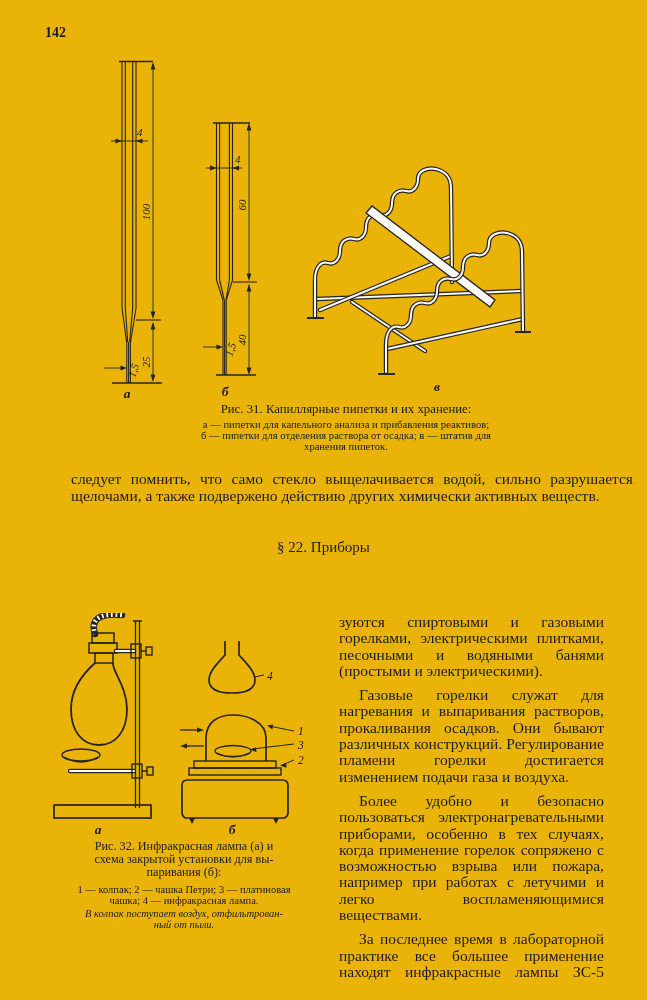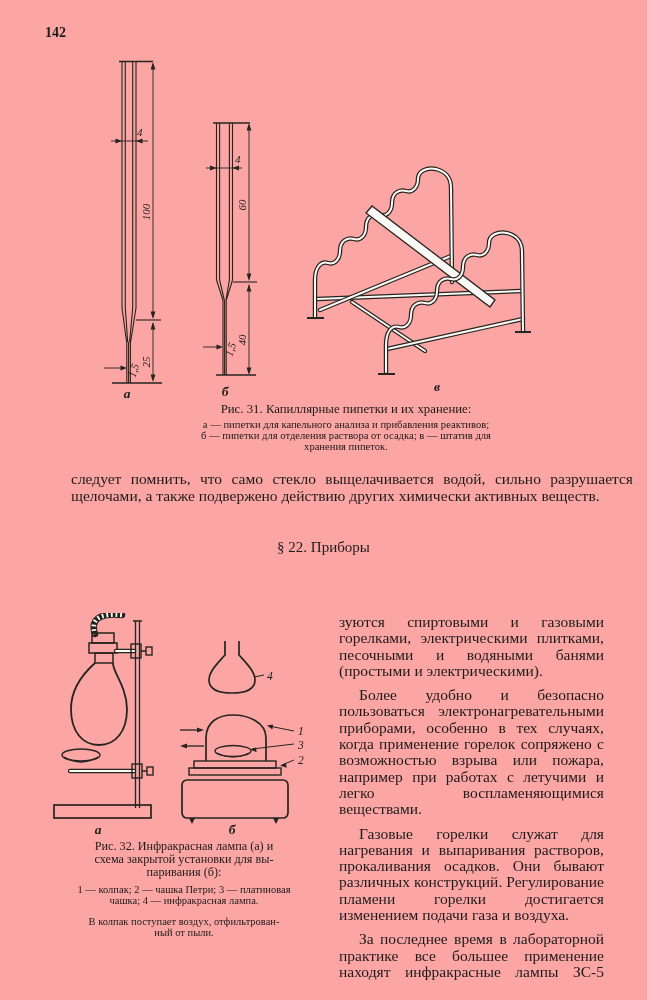--- a/index.html
+++ b/index.html
@@ -1,18 +1,18 @@
 <!DOCTYPE html>
 <html><head>
 <meta charset="utf-8">
 <style>
   html,body{margin:0;padding:0;background:#888;}
   .page{
     position:relative;width:647px;height:1000px;margin:0 auto;
-    background:#fca5a5;color:#1d1c1a;
+    background:#eab308;color:#1d1c1a;
     font-family:"Liberation Serif",serif;
     overflow:hidden;
   }
   
   .header{position:absolute;left:45px;right:38px;top:25px;height:18px;}
   .pagenum{position:absolute;left:0;top:0;font-weight:700;font-size:14px;}
   .htitle{display:block;text-align:center;font-size:11.5px;letter-spacing:1.6px;font-weight:500;padding-top:2px;}
   
   svg{position:absolute;}
   .ln{stroke:#26241f;fill:none;}
@@ -21,21 +21,21 @@
   .dim{font-family:"Liberation Serif",serif;font-style:italic;font-size:11px;fill:#1d1c1a;}
   .flabel{font-family:"Liberation Serif",serif;font-style:italic;font-weight:700;font-size:13.5px;fill:#1d1c1a;}
   .ptnum{font-family:"Liberation Serif",serif;font-style:italic;font-size:11.5px;fill:#1d1c1a;}
   
   .figcap31{position:absolute;left:111px;top:402px;width:470px;text-align:center;}
   .figcap31 .t{font-size:12.8px;line-height:14px;}
   .figcap31 .d{font-size:10.6px;line-height:11px;white-space:pre-line;margin-top:3px;}
   .figcap32{position:absolute;left:44px;top:840px;width:280px;text-align:center;}
   .figcap32 .t{font-size:12.2px;line-height:13.2px;white-space:pre-line;}
   .figcap32 .d{font-size:10.5px;line-height:11.2px;white-space:pre-line;margin-top:4px;}
-  .figcap32 .n{font-size:10.5px;line-height:11.2px;white-space:pre-line;margin-top:10px;}
+  .figcap32 .n{font-size:10.5px;line-height:11.2px;white-space:pre-line;margin-top:2px;font-style:italic;}
   
   .para{position:absolute;text-align:justify;font-size:15.5px;line-height:16.8px;margin:0;}
   .p-glass{left:45px;top:471px;width:562px;margin-left:26px;}
   .heading{position:absolute;left:0;top:539px;width:100%;text-align:center;font-weight:400;font-size:15px;margin:0;}
   .p-intro{left:45px;top:566px;width:562px;text-indent:22px;text-align-last:justify;}
   .rightcol{position:absolute;left:331px;top:606px;width:281px;}
   .rightcol p{margin:8px;text-align:justify;font-size:15.5px;line-height:16.3px;}
   .rightcol p.ind{text-indent:20px;}
   .rightcol p.jlast{text-align-last:justify;}
   .p-closing{left:45px;top:930px;width:564px;line-height:21px;}
@@ -187,19 +187,19 @@
 схема закрытой установки для вы-
 паривания (б):</div>
     <div class="d">1 — колпак; 2 — чашка Петри; 3 — платиновая
 чашка; 4 — инфракрасная лампа.</div>
     <div class="n">В колпак поступает воздух, отфильтрован-
 ный от пыли.</div>
   </div>
 
   <div class="rightcol">
     <p>зуются спиртовыми и газовыми горелками, электрическими плитками, песочными и водяными банями (простыми и электрическими).</p>
+    <p class="ind">Газовые горелки служат для нагревания и выпаривания растворов, прокаливания осадков. Они бывают различных конструкций. Регулирование пламени горелки достигается изменением подачи газа и воздуха.</p>
     <p class="ind">Более удобно и безопасно пользоваться электронагревательными приборами, особенно в тех случаях, когда применение горелок сопряжено с возможностью взрыва или пожара, например при работах с летучими и легко воспламеняющимися веществами.</p>
-    <p class="ind">Газовые горелки служат для нагревания и выпаривания растворов, прокаливания осадков. Они бывают различных конструкций. Регулирование пламени горелки достигается изменением подачи газа и воздуха.</p>
     <p class="ind jlast">За последнее время в лабораторной практике все большее применение находят инфракрасные лампы ЗС-5</p>
   </div>
 
 
 </div>
 
 </body></html>

